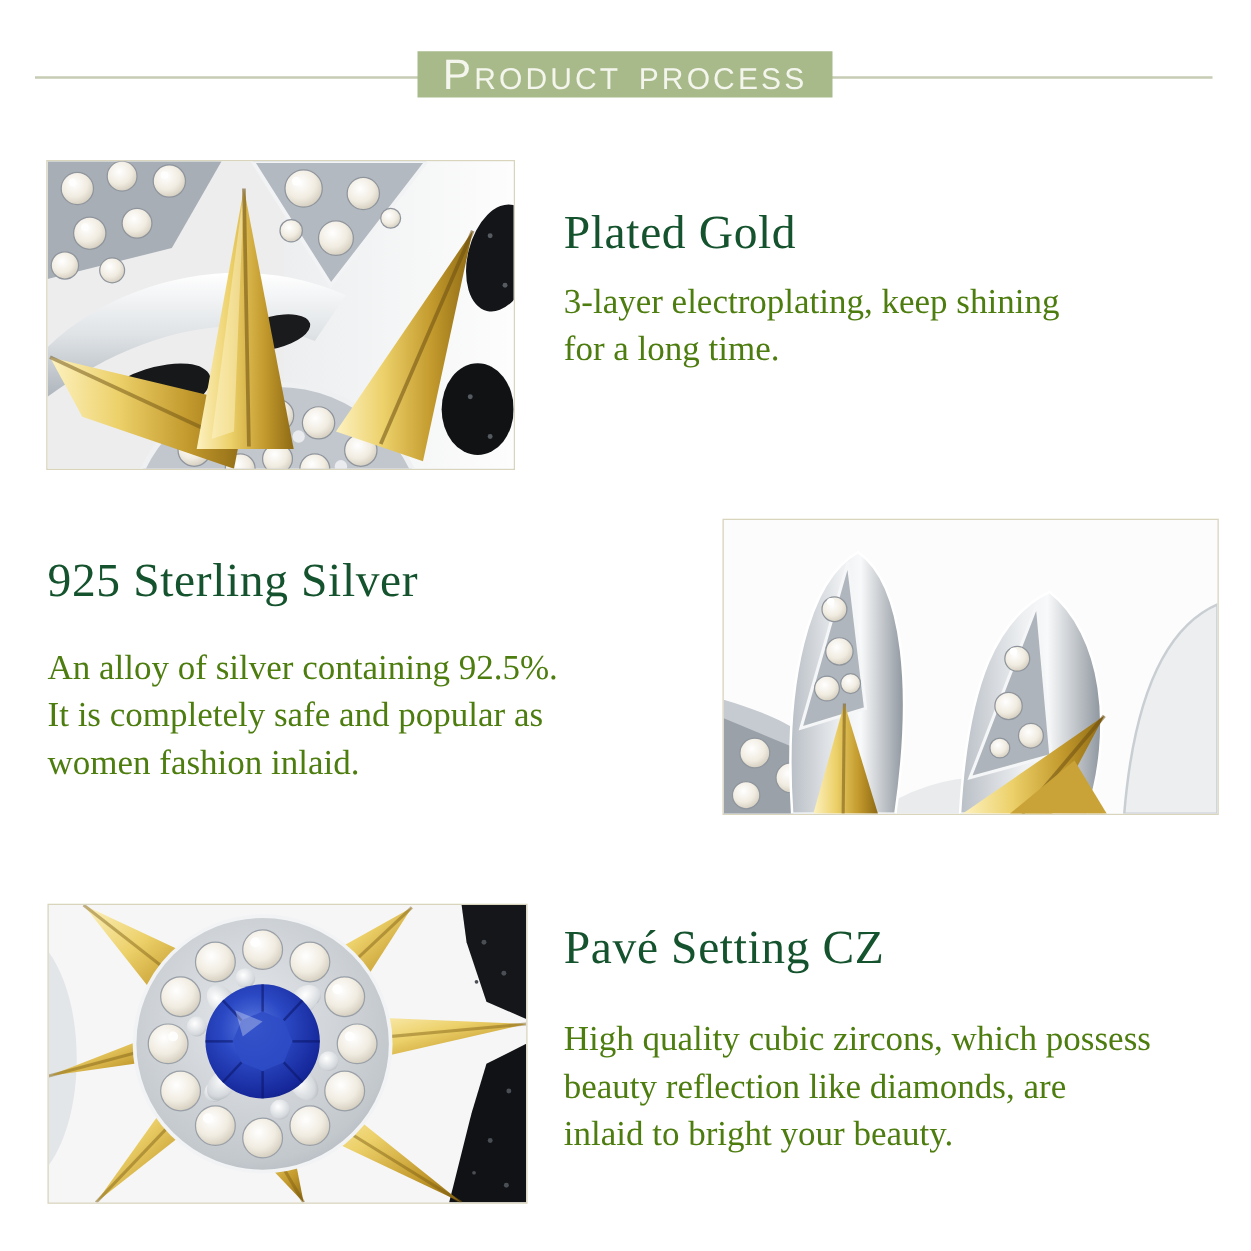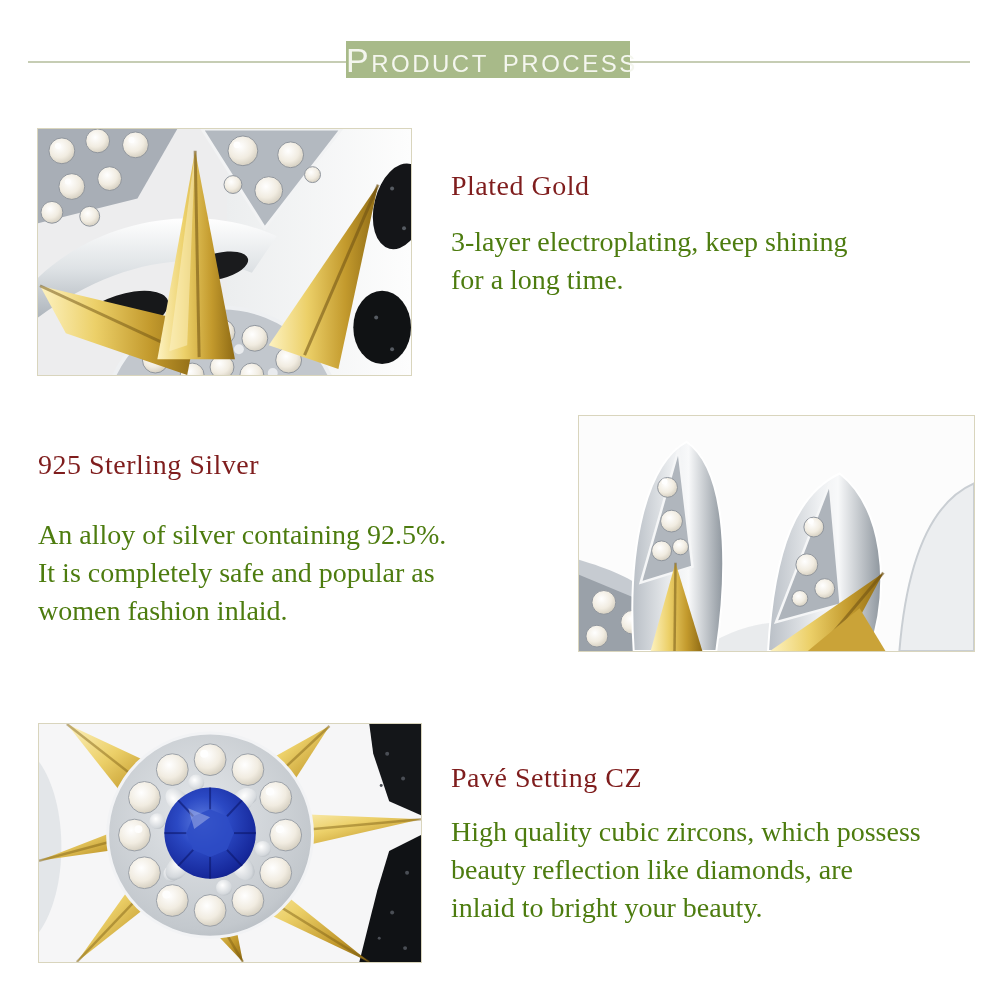--- a/index.html
+++ b/index.html
@@ -3,43 +3,42 @@
 <meta charset="utf-8">
 <style>
   * { margin:0; padding:0; box-sizing:border-box; }
   html,body { background:#ffffff; }
   .canvas {
     position:relative; width:1001px; height:1001px; background:#ffffff;
     overflow:hidden; font-family:"Liberation Serif","DejaVu Serif",serif;
   }
   .rule { position:absolute; left:28px; top:61px; width:942px; height:2px; background:#c6cdb4; }
   .banner {
-    position:absolute; left:334px; top:41px; width:284px; height:37px;
+    position:absolute; left:334px; top:41px; width:332px; height:37px;
     background:#a8ba89; color:#f4f6ee; text-align:center; line-height:37px;
     font-family:"Liberation Sans","DejaVu Sans",sans-serif; letter-spacing:2.5px;
     padding-top:1px;
-    margin-left:12px;
   }
   .banner .t-big  { font-size:34px; }
   .banner .t-small{ font-size:24px; }
   .banner .word-gap { margin-left:14px; }
   .photo {
     position:absolute; border:1px solid #d9d5bd; background:#f5f5f5; overflow:hidden;
   }
   .photo svg { display:block; width:100%; height:100%; }
   #photo-1 { left:37px;  top:128px; width:375px; height:248px; }
   #photo-2 { left:578px; top:415px; width:397px; height:237px; }
   #photo-3 { left:38px;  top:723px; width:384px; height:240px; }
   .heading {
-    position:absolute; font-size:28px; color:#7f1d1d; white-space:nowrap;
+    position:absolute; font-size:38px; color:#14532d; white-space:nowrap;
     line-height:46px; letter-spacing:0.5px;
   }
   #heading-1 { left:451px; top:163px; }
   #heading-2 { left:38px;  top:442px; }
-  #heading-3 { left:451px; top:755px; }
+  #heading-3 { left:451px; top:735px; }
   .bodytext {
     position:absolute; font-size:28px; line-height:38px; color:#4d7c0f; white-space:nowrap;
   }
   #body-1 { left:451px; top:223px; }
   #body-2 { left:38px;  top:516px; }
   #body-3 { left:451px; top:813px; }
 </style>
 </head>
 <body>
 

